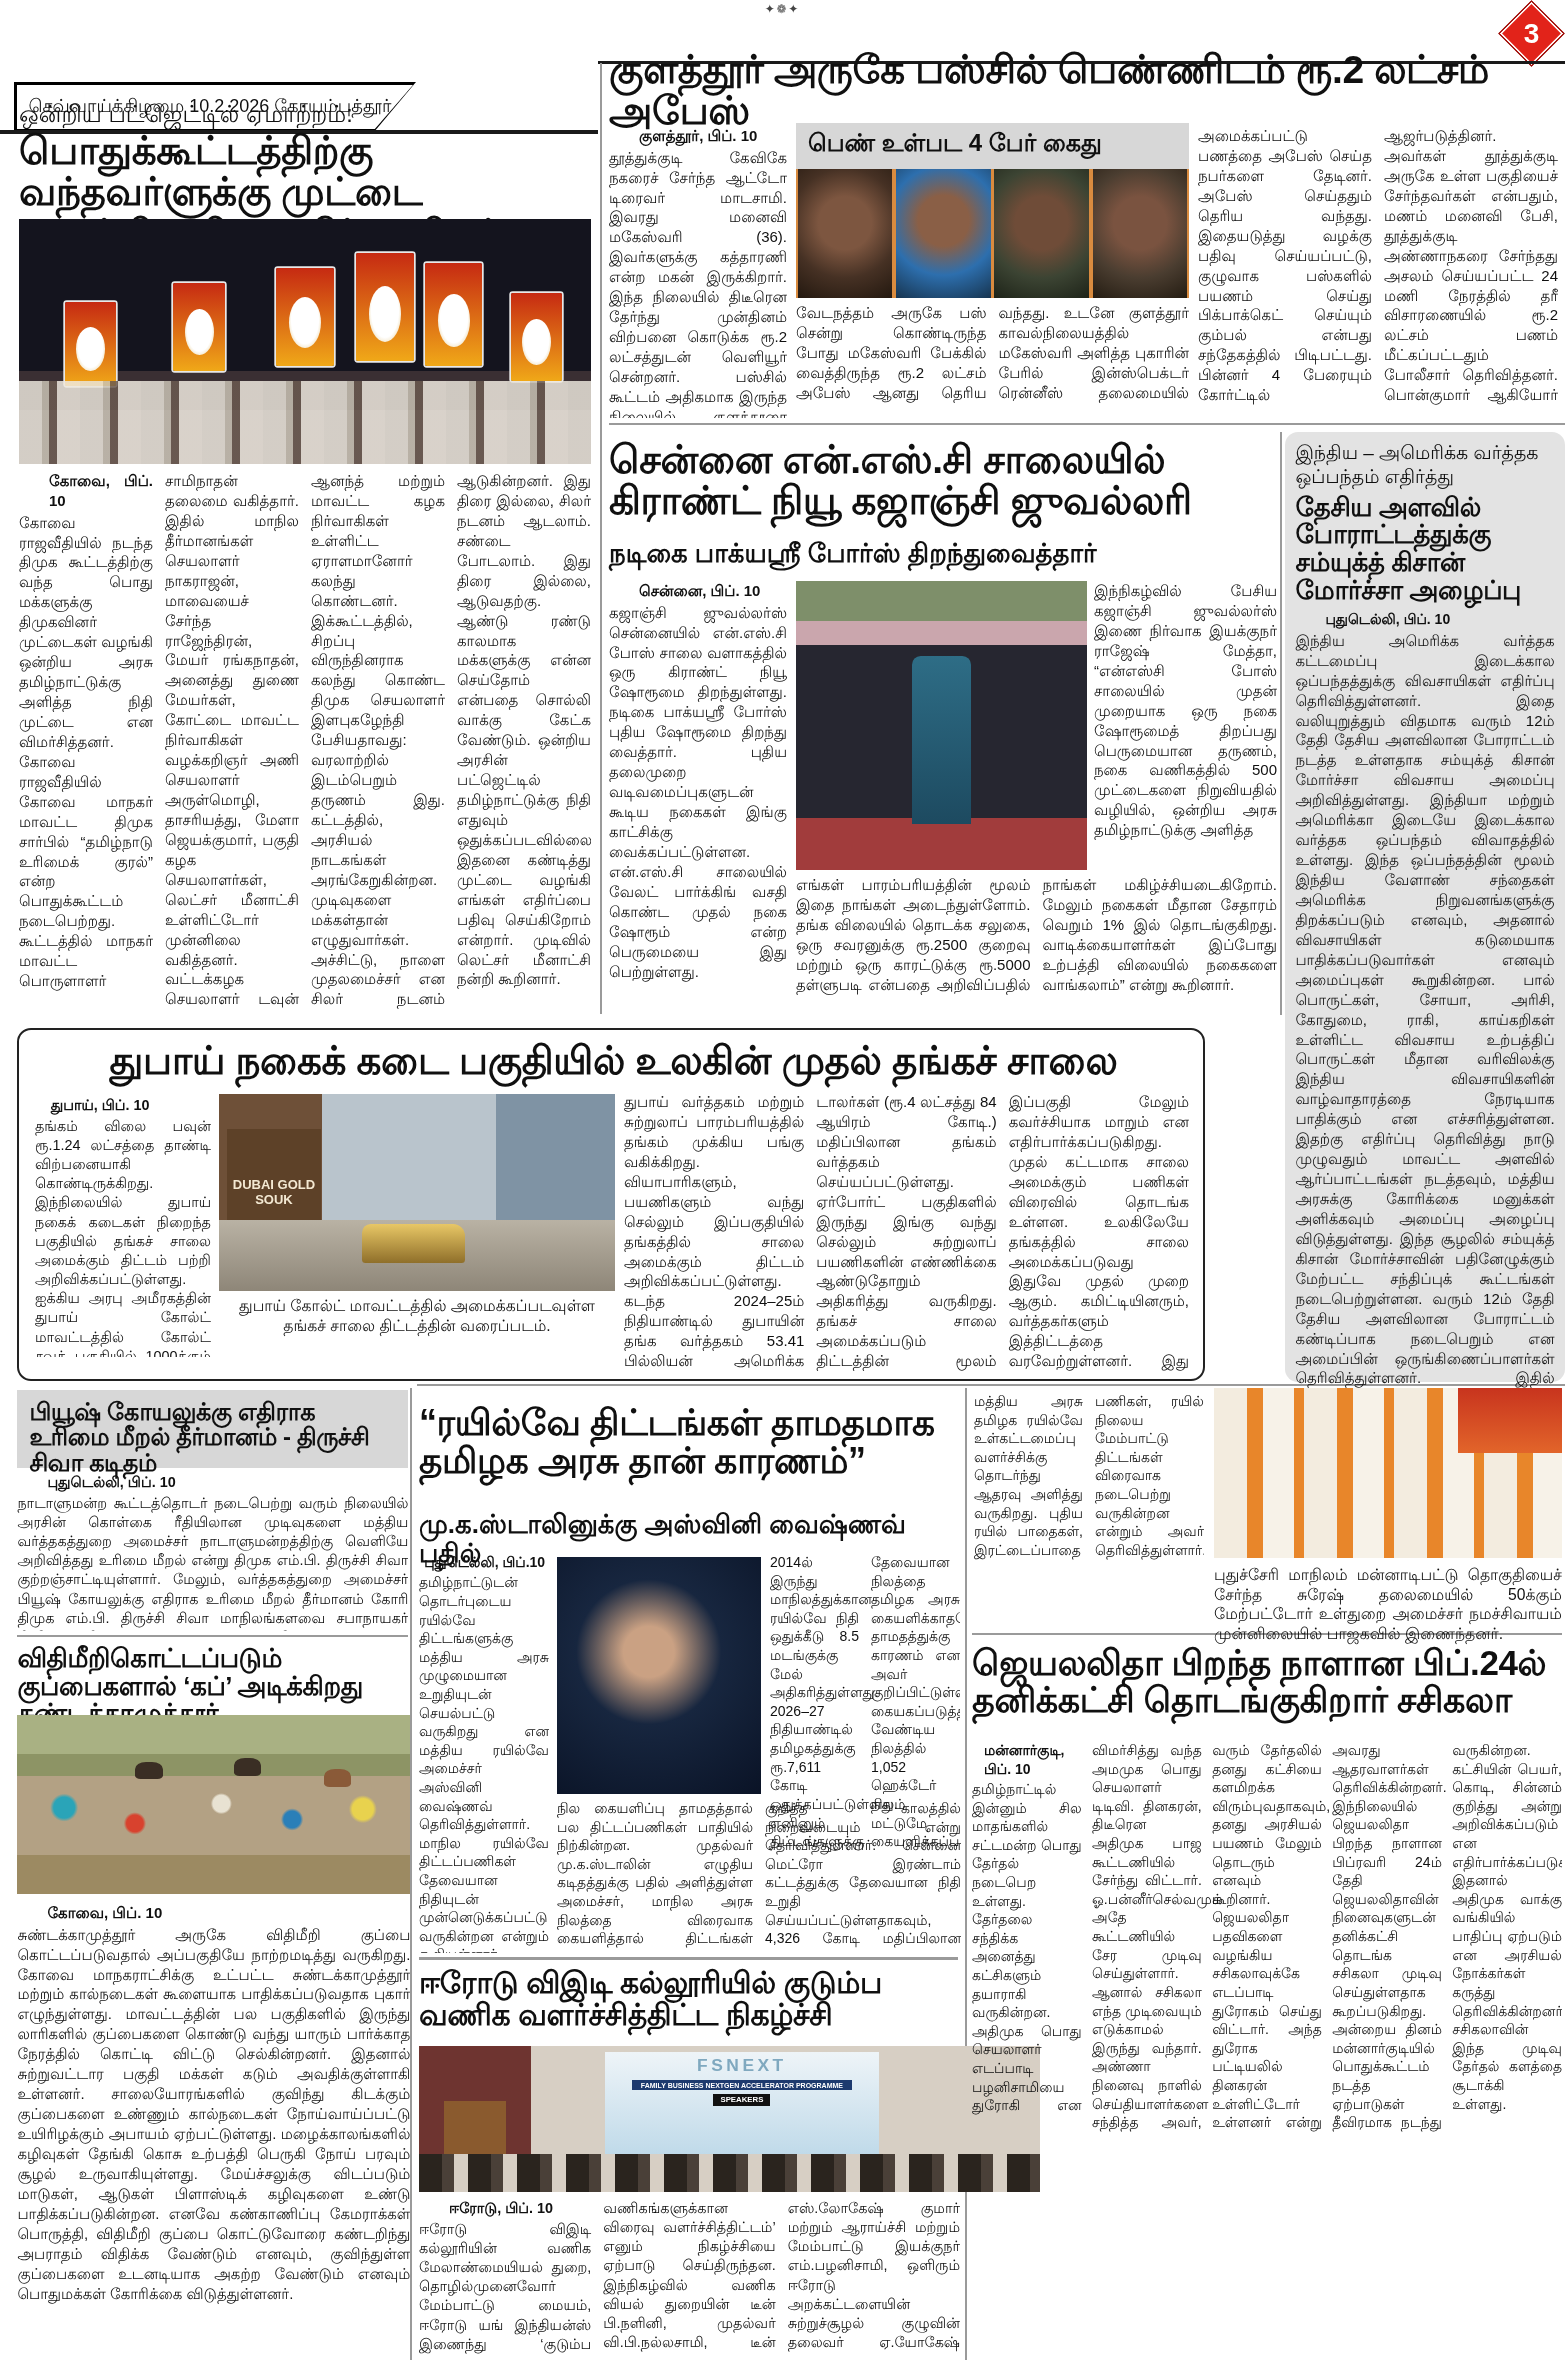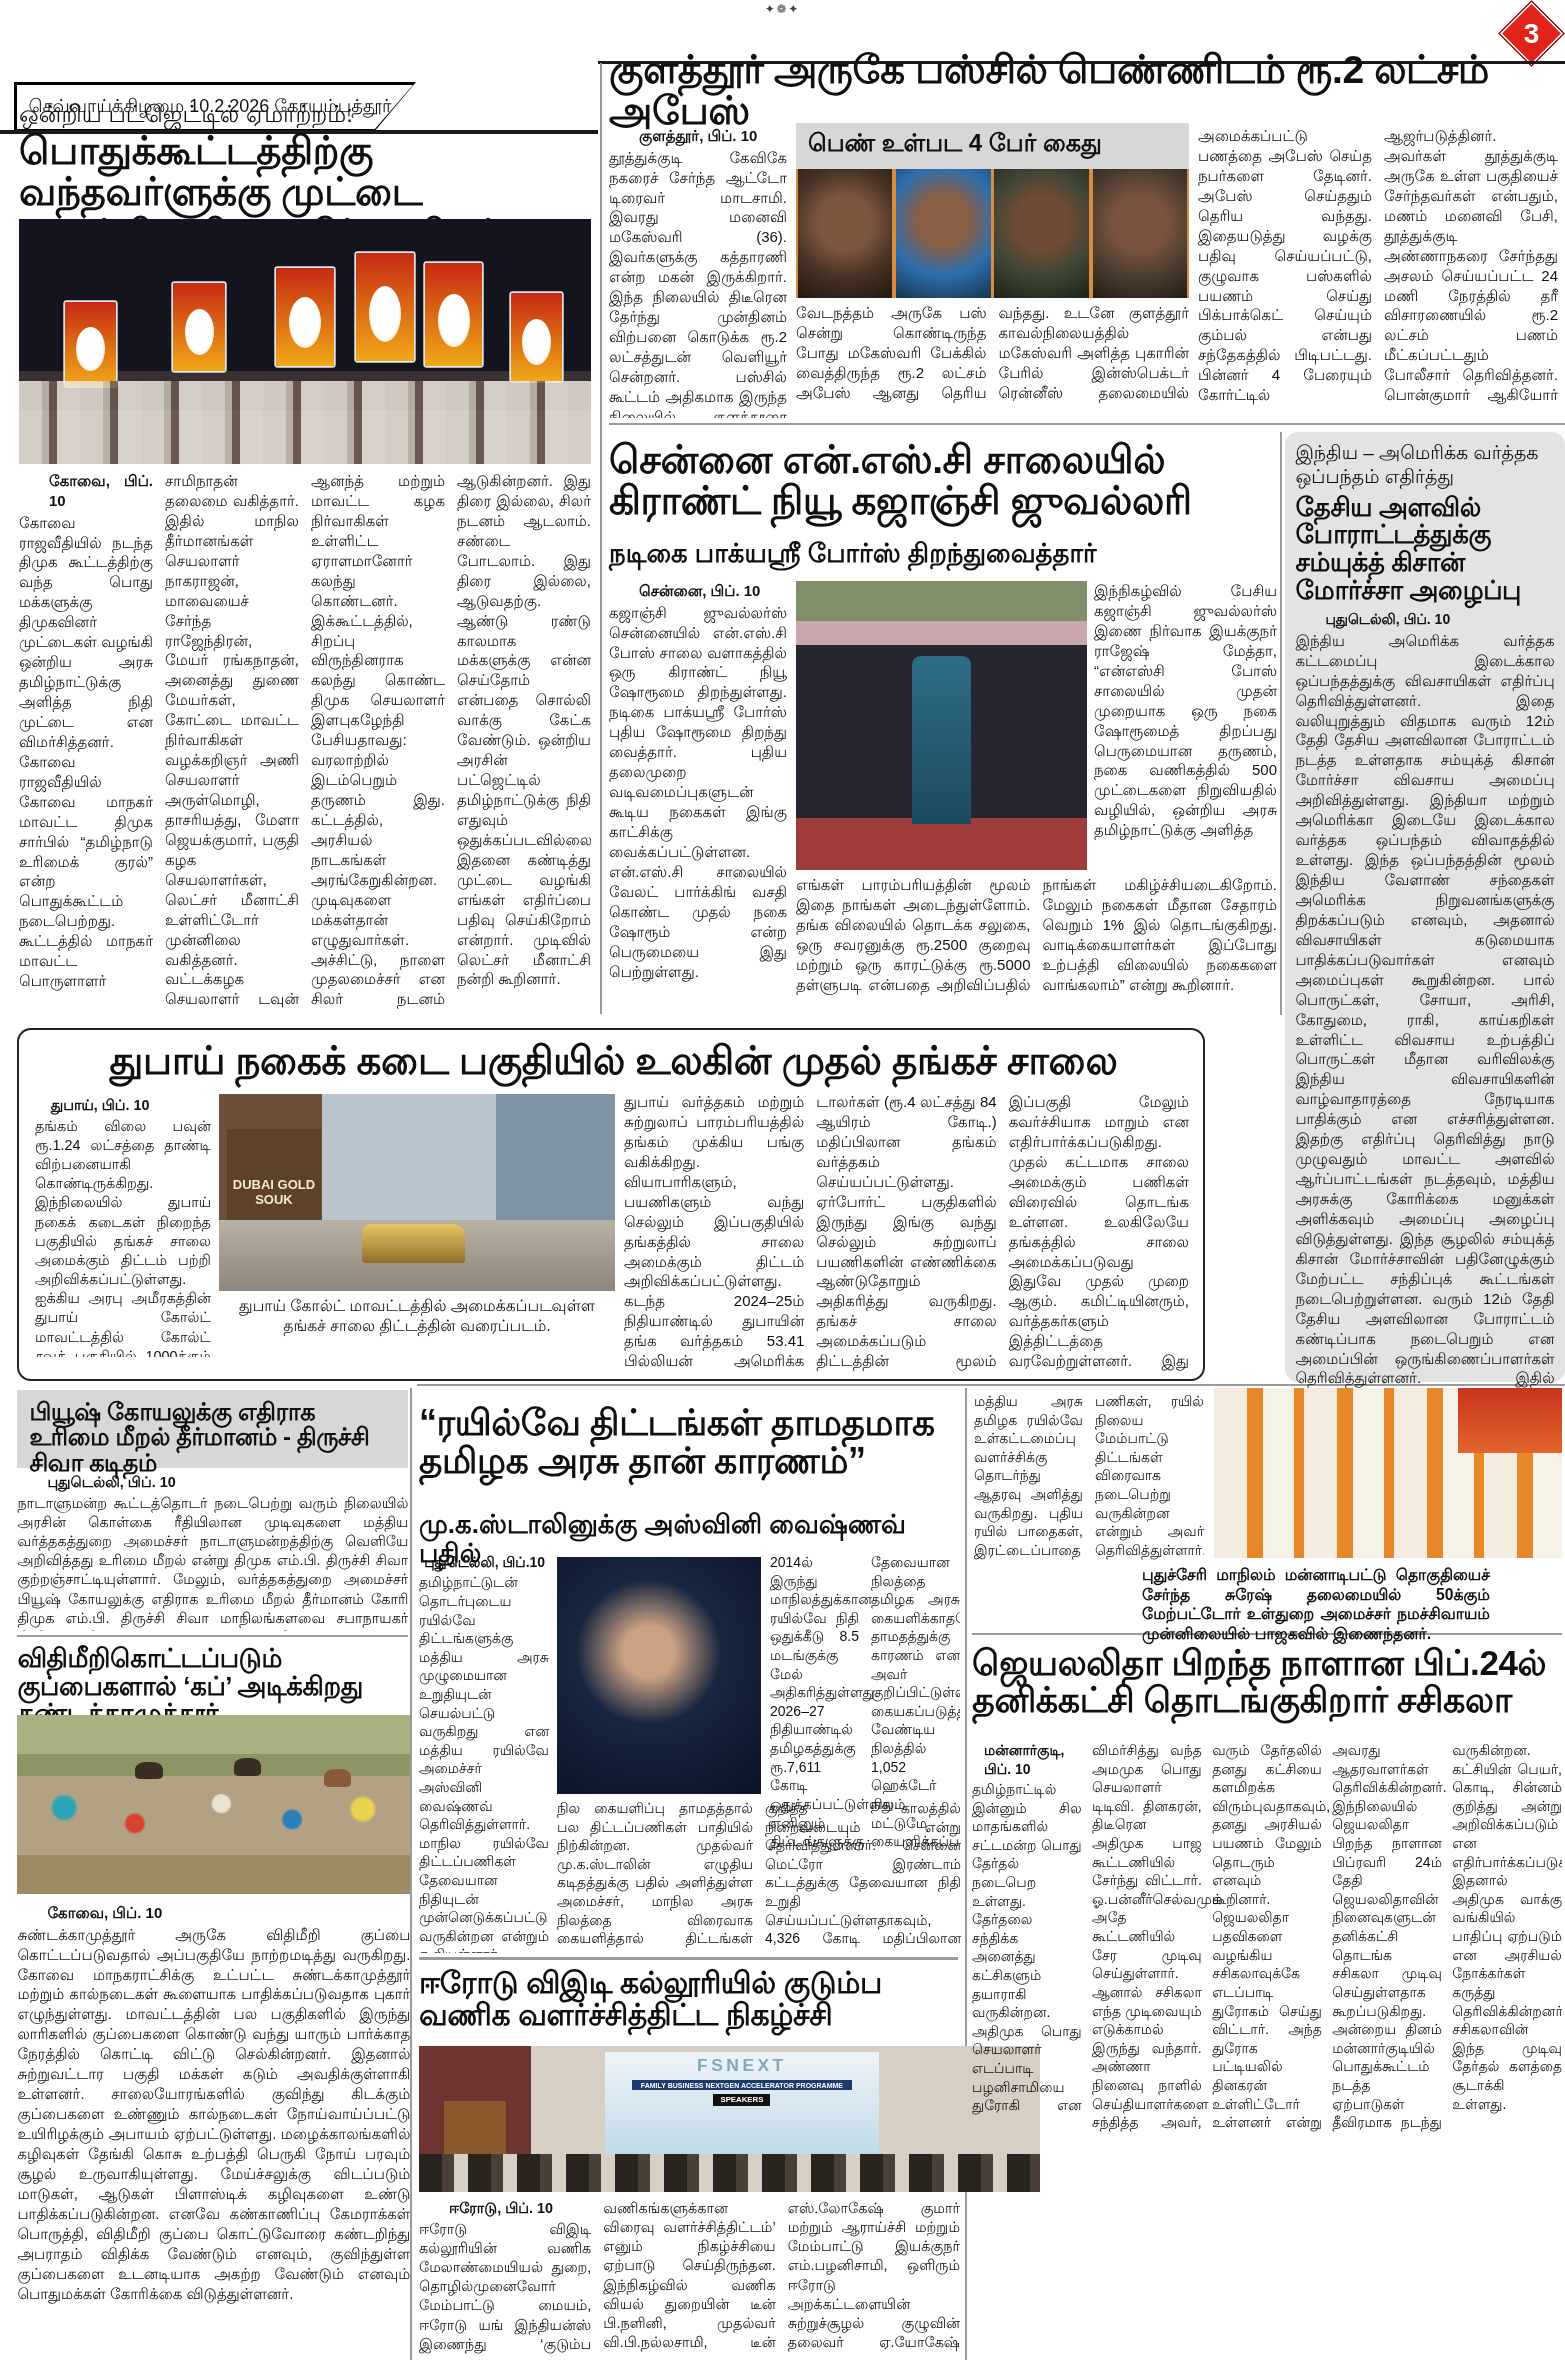--- a/index.html
+++ b/index.html
@@ -213,21 +213,21 @@
   <div class="abs bodytxt cols3" style="left:419px;top:2199px;width:541px;height:162px;font-size:14.4px;">
     <div class="dl">ஈரோடு, பிப். 10</div>
     <div>ஈரோடு விஇடி கல்லூரியின் வணிக மேலாண்மையியல் துறை, தொழில்முனைவோர் மேம்பாட்டு மையம், ஈரோடு யங் இந்தியன்ஸ் இணைந்து ‘குடும்ப வணிகங்களுக்கான விரைவு வளர்ச்சித்திட்டம்’ எனும் நிகழ்ச்சியை ஏற்பாடு செய்திருந்தன. இந்நிகழ்வில் வணிக வியல் துறையின் டீன் பி.நளினி, முதல்வர் வி.பி.நல்லசாமி, டீன் எஸ்.லோகேஷ் குமார் மற்றும் ஆராய்ச்சி மற்றும் மேம்பாட்டு இயக்குநர் எம்.பழனிசாமி, ஒளிரும் ஈரோடு அறக்கட்டளையின் சுற்றுச்சூழல் குழுவின் தலைவர் ஏ.யோகேஷ் குமார், மற்றும் பலர் உரை ஆற்றினர்.</div>
   </div>
 </section>
 
 <section>
   <div class="abs ph ph-bjp" style="left:1214px;top:1388px;width:348px;height:170px;">
     <div class="bjp-banner"></div>
   </div>
-  <div class="abs caption" style="left:1142px;top:1565px;width:348px;font-weight:bold;text-align:justify;">புதுச்சேரி மாநிலம் மன்னாடிபட்டு தொகுதியைச் சேர்ந்த சுரேஷ் தலைமையில் 50க்கும் மேற்பட்டோர் உள்துறை அமைச்சர் நமச்சிவாயம் முன்னிலையில் பாஜகவில் இணைந்தனர்.</div>
+  <div class="abs caption" style="left:1214px;top:1565px;width:348px;font-weight:normal;text-align:justify;">புதுச்சேரி மாநிலம் மன்னாடிபட்டு தொகுதியைச் சேர்ந்த சுரேஷ் தலைமையில் 50க்கும் மேற்பட்டோர் உள்துறை அமைச்சர் நமச்சிவாயம் முன்னிலையில் பாஜகவில் இணைந்தனர்.</div>
 </section>
 
 <section>
   <div class="abs hl" style="left:972px;top:1644px;width:590px;font-size:35px;">ஜெயலலிதா பிறந்த நாளான பிப்.24ல் தனிக்கட்சி தொடங்குகிறார் சசிகலா</div>
   <div class="abs bodytxt cols5" style="left:972px;top:1741px;width:590px;height:619px;font-size:14px;">
     <div class="dl" style="padding-left:12px;">மன்னார்குடி, பிப். 10</div>
     <div>தமிழ்நாட்டில் இன்னும் சில மாதங்களில் சட்டமன்ற பொது தேர்தல் நடைபெற உள்ளது. தேர்தலை சந்திக்க அனைத்து கட்சிகளும் தயாராகி வருகின்றன. அதிமுக பொது செயலாளர் எடப்பாடி பழனிசாமியை துரோகி என விமர்சித்து வந்த அமமுக பொது செயலாளர் டிடிவி. தினகரன், திடீரென அதிமுக பாஜ கூட்டணியில் சேர்ந்து விட்டார். ஓ.பன்னீர்செல்வமும் அதே கூட்டணியில் சேர முடிவு செய்துள்ளார். ஆனால் சசிகலா எந்த முடிவையும் எடுக்காமல் இருந்து வந்தார். அண்ணா நினைவு நாளில் செய்தியாளர்களை சந்தித்த அவர், வரும் தேர்தலில் தனது கட்சியை களமிறக்க விரும்புவதாகவும், தனது அரசியல் பயணம் மேலும் தொடரும் எனவும் கூறினார். ஜெயலலிதா பதவிகளை வழங்கிய சசிகலாவுக்கே எடப்பாடி துரோகம் செய்து விட்டார். அந்த துரோக பட்டியலில் தினகரன் உள்ளிட்டோர் உள்ளனர் என்று அவரது ஆதரவாளர்கள் தெரிவிக்கின்றனர். இந்நிலையில் ஜெயலலிதா பிறந்த நாளான பிப்ரவரி 24ம் தேதி ஜெயலலிதாவின் நினைவுகளுடன் தனிக்கட்சி தொடங்க சசிகலா முடிவு செய்துள்ளதாக கூறப்படுகிறது. அன்றைய தினம் மன்னார்குடியில் பொதுக்கூட்டம் நடத்த ஏற்பாடுகள் தீவிரமாக நடந்து வருகின்றன. கட்சியின் பெயர், கொடி, சின்னம் குறித்து அன்று அறிவிக்கப்படும் என எதிர்பார்க்கப்படுகிறது. இதனால் அதிமுக வாக்கு வங்கியில் பாதிப்பு ஏற்படும் என அரசியல் நோக்கர்கள் கருத்து தெரிவிக்கின்றனர். சசிகலாவின் இந்த முடிவு தேர்தல் களத்தை சூடாக்கி உள்ளது.</div>
   </div>
 </section>
 

